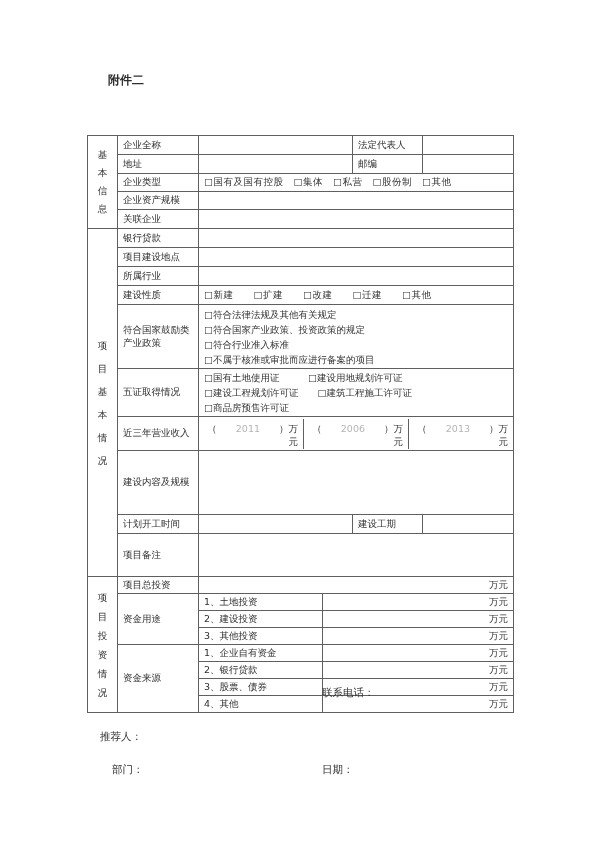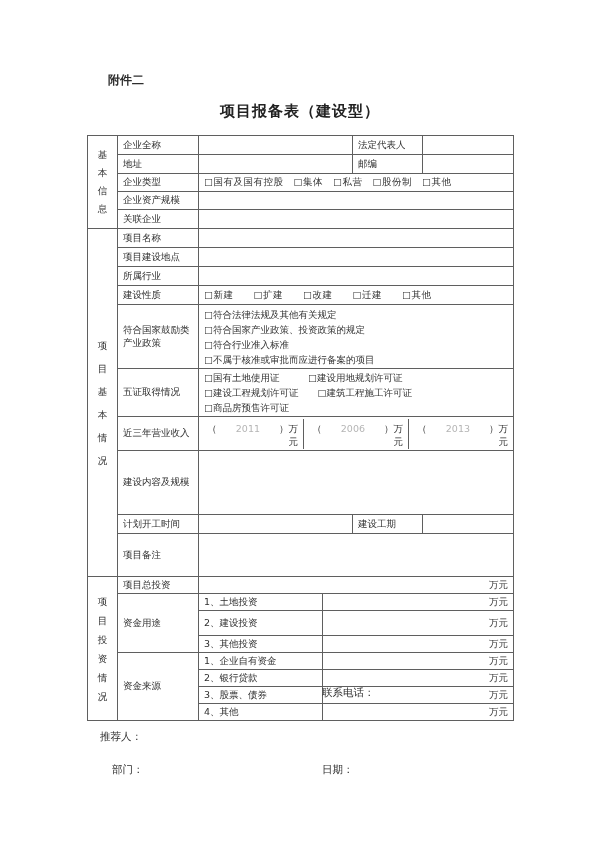--- a/index.html
+++ b/index.html
@@ -43,21 +43,20 @@
   .rev-cell:first-child{border-left:none;}
   .yr{color:#b5b5b5;}
   .footer-label{position:absolute;font-size:10.5px;font-weight:500;color:#2e2e2e;}
 </style>
 </head>
 <body>
 
 <div class="page">
 
   <div class="attachment">附件二</div>
-  <div class="doc-title">项目报备表（建设型）</div>
 
   <table class="form">
     <colgroup>
       <col style="width:30px">
         <col style="width:81px">
         <col style="width:124px">
       <col style="width:30px">
         <col style="width:70px">
         <col style="width:91px">
     </colgroup>
@@ -92,21 +91,21 @@
       <td colspan="4"></td>
     </tr>
 
     <tr style="height:19px">
       <td class="vlabel v2" rowspan="10">项
 目
 基
 本
 情
 况</td>
-      <td class="lbl">项目名称</td>
+      <td class="lbl">银行贷款</td>
       <td colspan="4"></td>
     </tr>
     <tr style="height:19px">
       <td class="lbl">项目建设地点</td>
       <td colspan="4"></td>
     </tr>
     <tr style="height:19px">
       <td class="lbl">所属行业</td>
       <td colspan="4"></td>
     </tr>
@@ -163,21 +162,21 @@
 情
 况</td>
       <td class="lbl">项目总投资</td>
       <td colspan="4" class="unit">万元</td>
     </tr>
     <tr style="height:17px">
       <td class="lbl" rowspan="3">资金用途</td>
       <td class="lbl">1、土地投资</td>
       <td colspan="3" class="unit">万元</td>
     </tr>
-    <tr style="height:25px">
+    <tr style="height:17px">
       <td class="lbl">2、建设投资</td>
       <td colspan="3" class="unit">万元</td>
     </tr>
     <tr style="height:17px">
       <td class="lbl">3、其他投资</td>
       <td colspan="3" class="unit">万元</td>
     </tr>
     <tr style="height:17px">
       <td class="lbl" rowspan="4">资金来源</td>
       <td class="lbl">1、企业自有资金</td>

